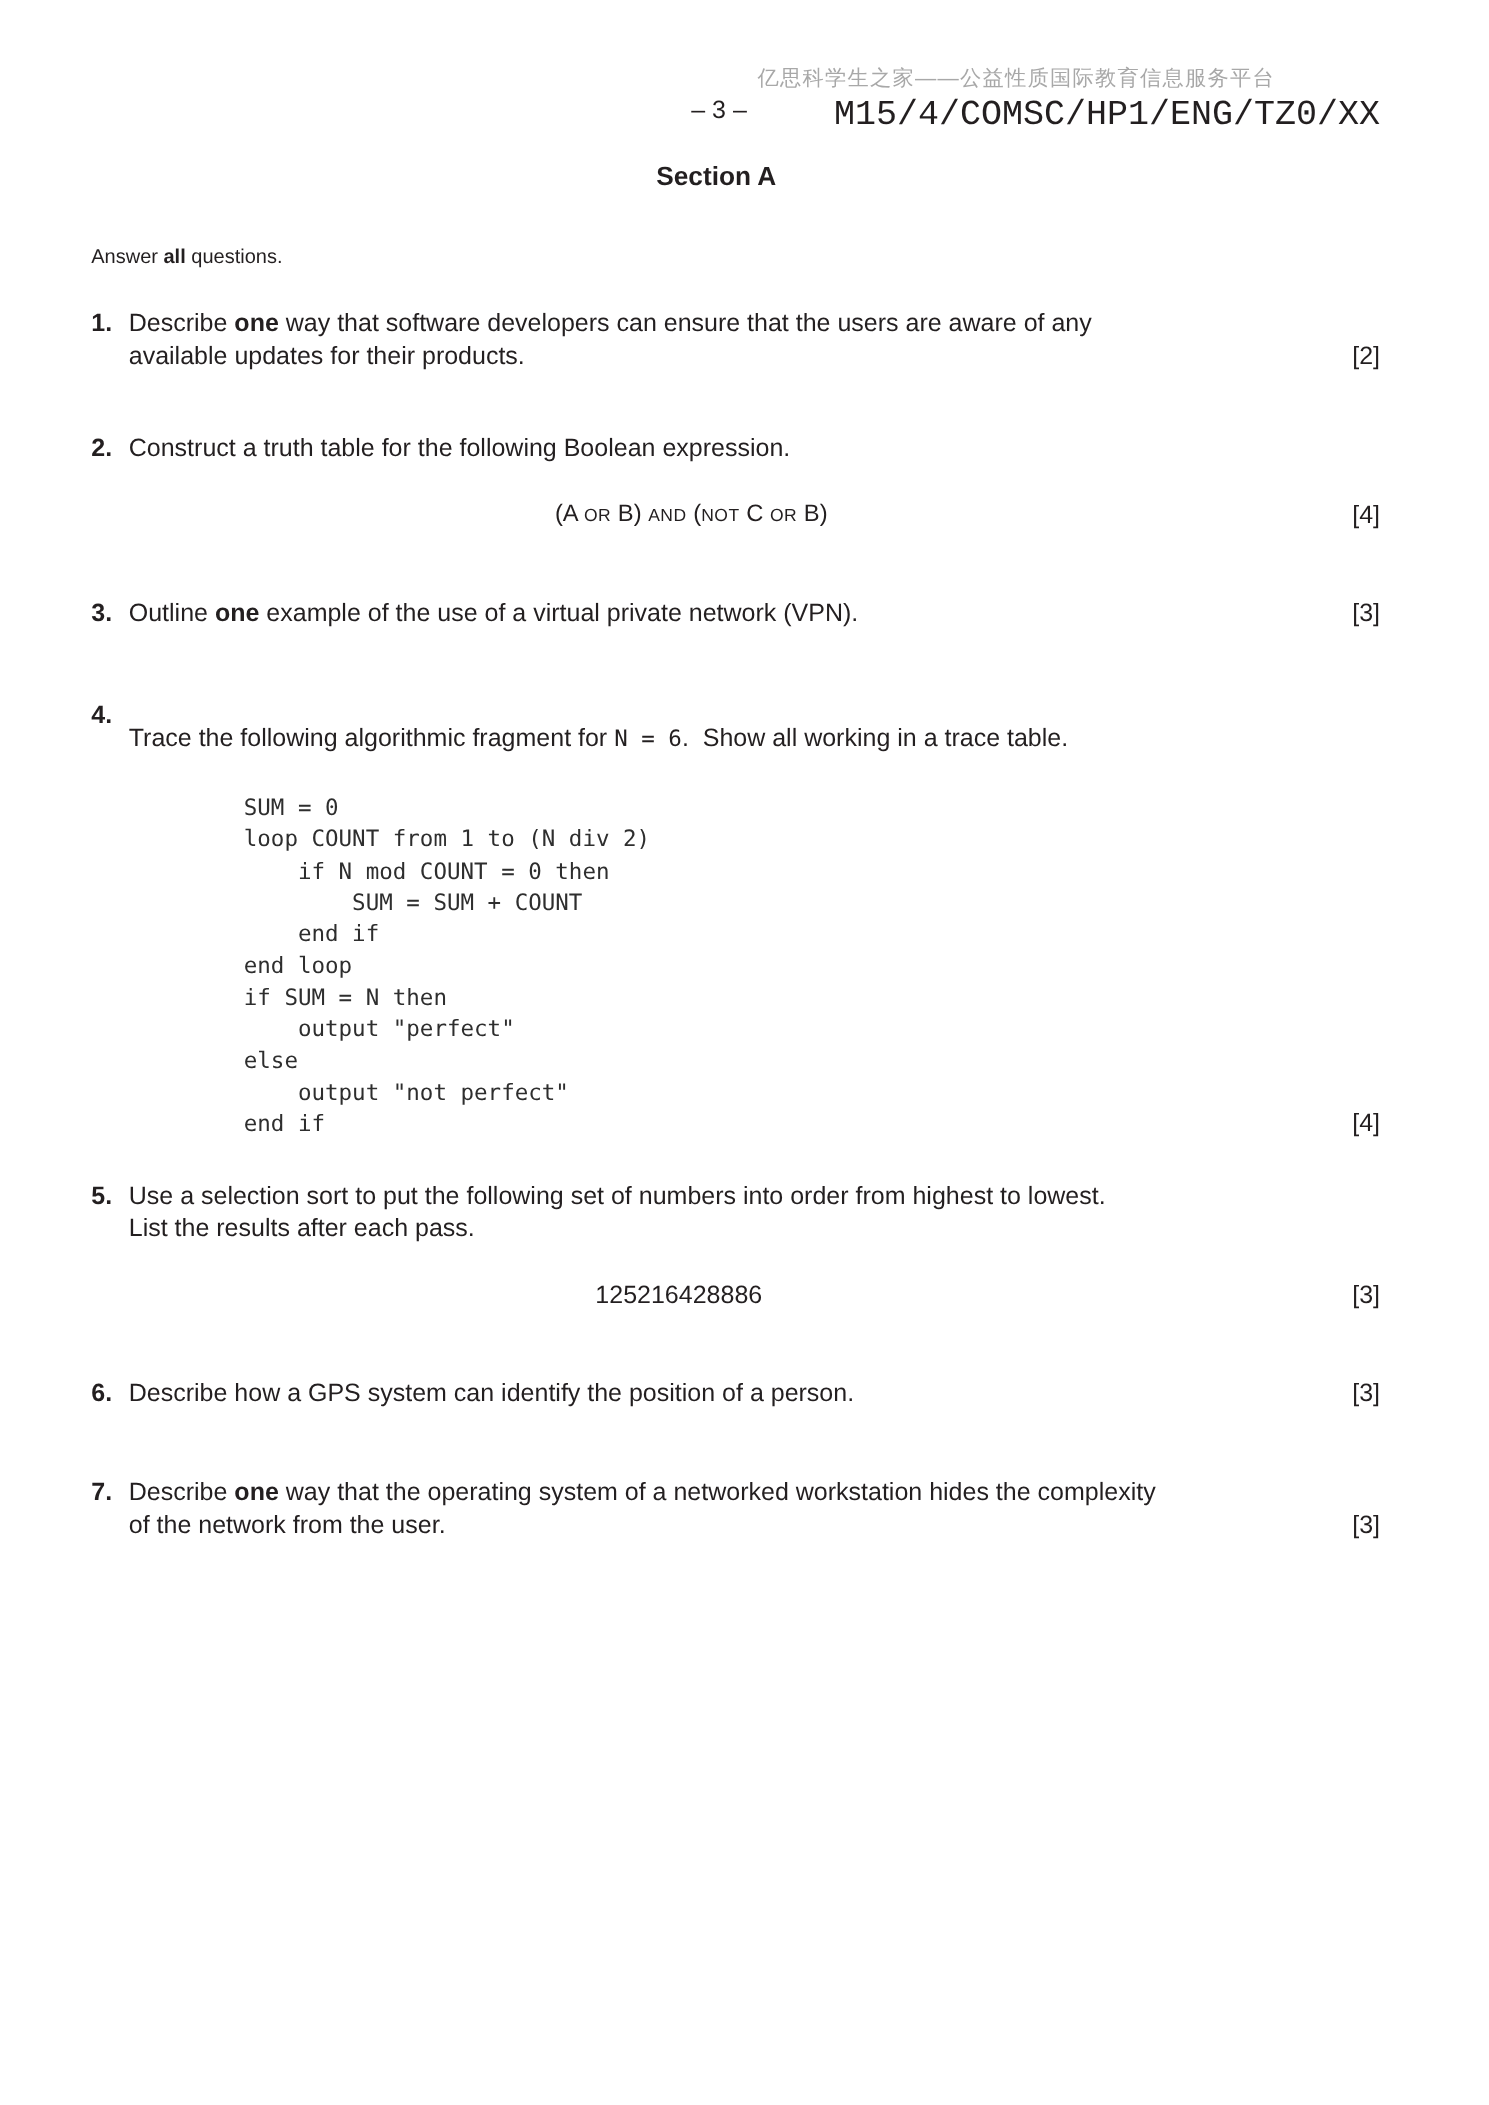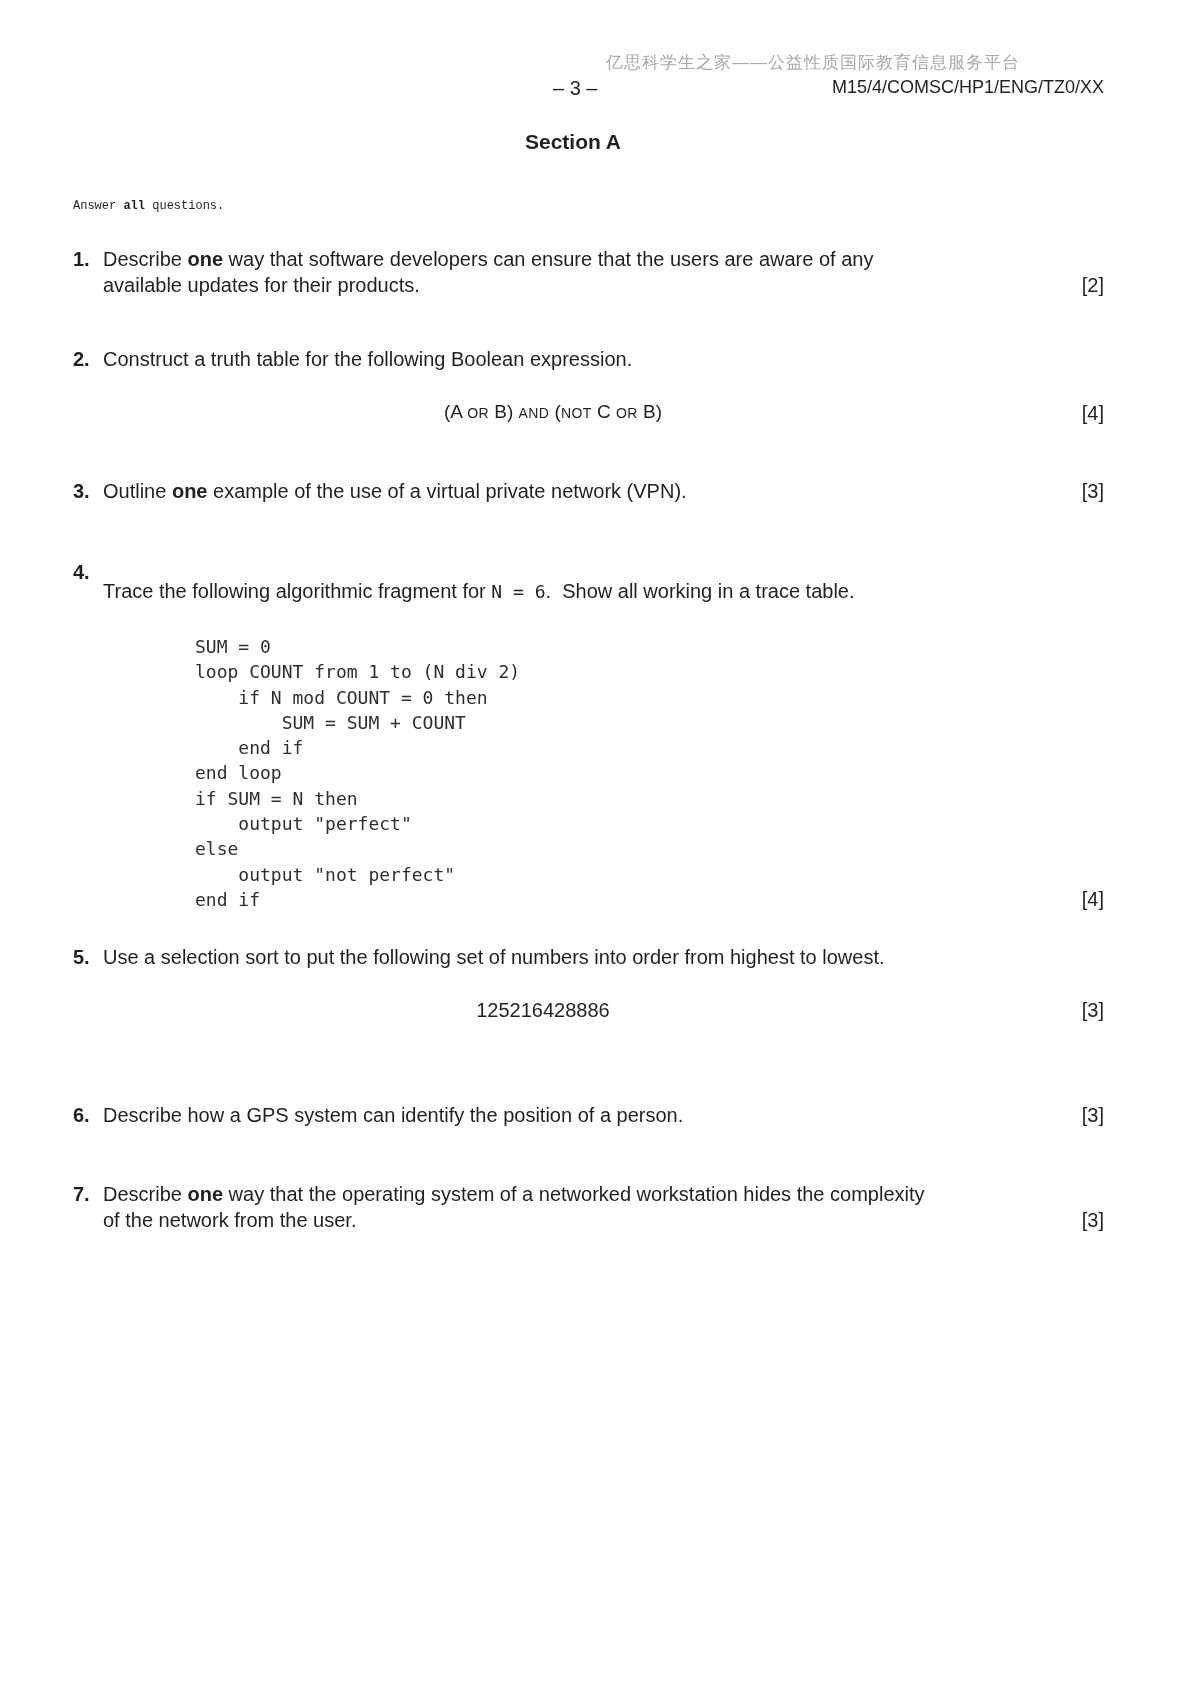--- a/index.html
+++ b/index.html
@@ -4,23 +4,23 @@
 <style>
   * { margin:0; padding:0; box-sizing:border-box; }
   html,body { background:#ffffff; }
   .page {
     position:relative; width:1191px; height:1279px; background:#ffffff;
     font-family:"Liberation Sans", sans-serif; color:#231f20; overflow:hidden;
   }
   
   .wm-top { position:absolute; top:51px; right:171px; font-size:17px; color:#a8a8a8; letter-spacing:1px; }
   .page-num { position:absolute; top:77px; left:553px; font-size:20px; }
-  .paper-code { position:absolute; top:77px; right:87px; font-size:18px; }
+  .paper-code { position:absolute; top:77px; right:87px; font-size:28px;font-family:Liberation Mono, monospace; }
   .section-title { position:absolute; top:130px; left:73px; width:1000px; text-align:center; font-size:21px; font-weight:700; }
-  .instruction { position:absolute; top:193px; left:73px; font-size:12px; line-height:26px;font-family:Liberation Mono, monospace; }
+  .instruction { position:absolute; top:193px; left:73px; font-size:16px; line-height:26px; }
   b { font-weight:700; }
 
   
   .q { position:absolute; left:73px; width:1031px; font-size:20px; line-height:26px; }
   .qrow { display:flex; }
   .qnum { width:30px; flex:none; font-weight:700; }
   .qtext { flex:1; position:relative; }
   .qline { position:relative; }
   .pre { white-space:pre-wrap;margin-top:19px; }
   .marks { position:absolute; right:0; bottom:0; }
@@ -105,20 +105,21 @@
       </div>
       <span class="marks">[4]</span>
     </div>
   </div>
 
   <div class="q" style="top:944px">
     <div class="qrow">
       <div class="qnum">5.</div>
       <div class="qtext">
         <div class="qline"><span>Use a selection sort to put the following set of numbers into order from highest to lowest.</span></div>
+        <div class="qline"><span>List the results after each pass.</span></div>
       </div>
     </div>
     <div class="num-row">
       <span>12</span>
       <span>52</span>
       <span>16</span>
       <span>42</span>
       <span>88</span>
       <span>86</span>
       <span class="marks">[3]</span>

